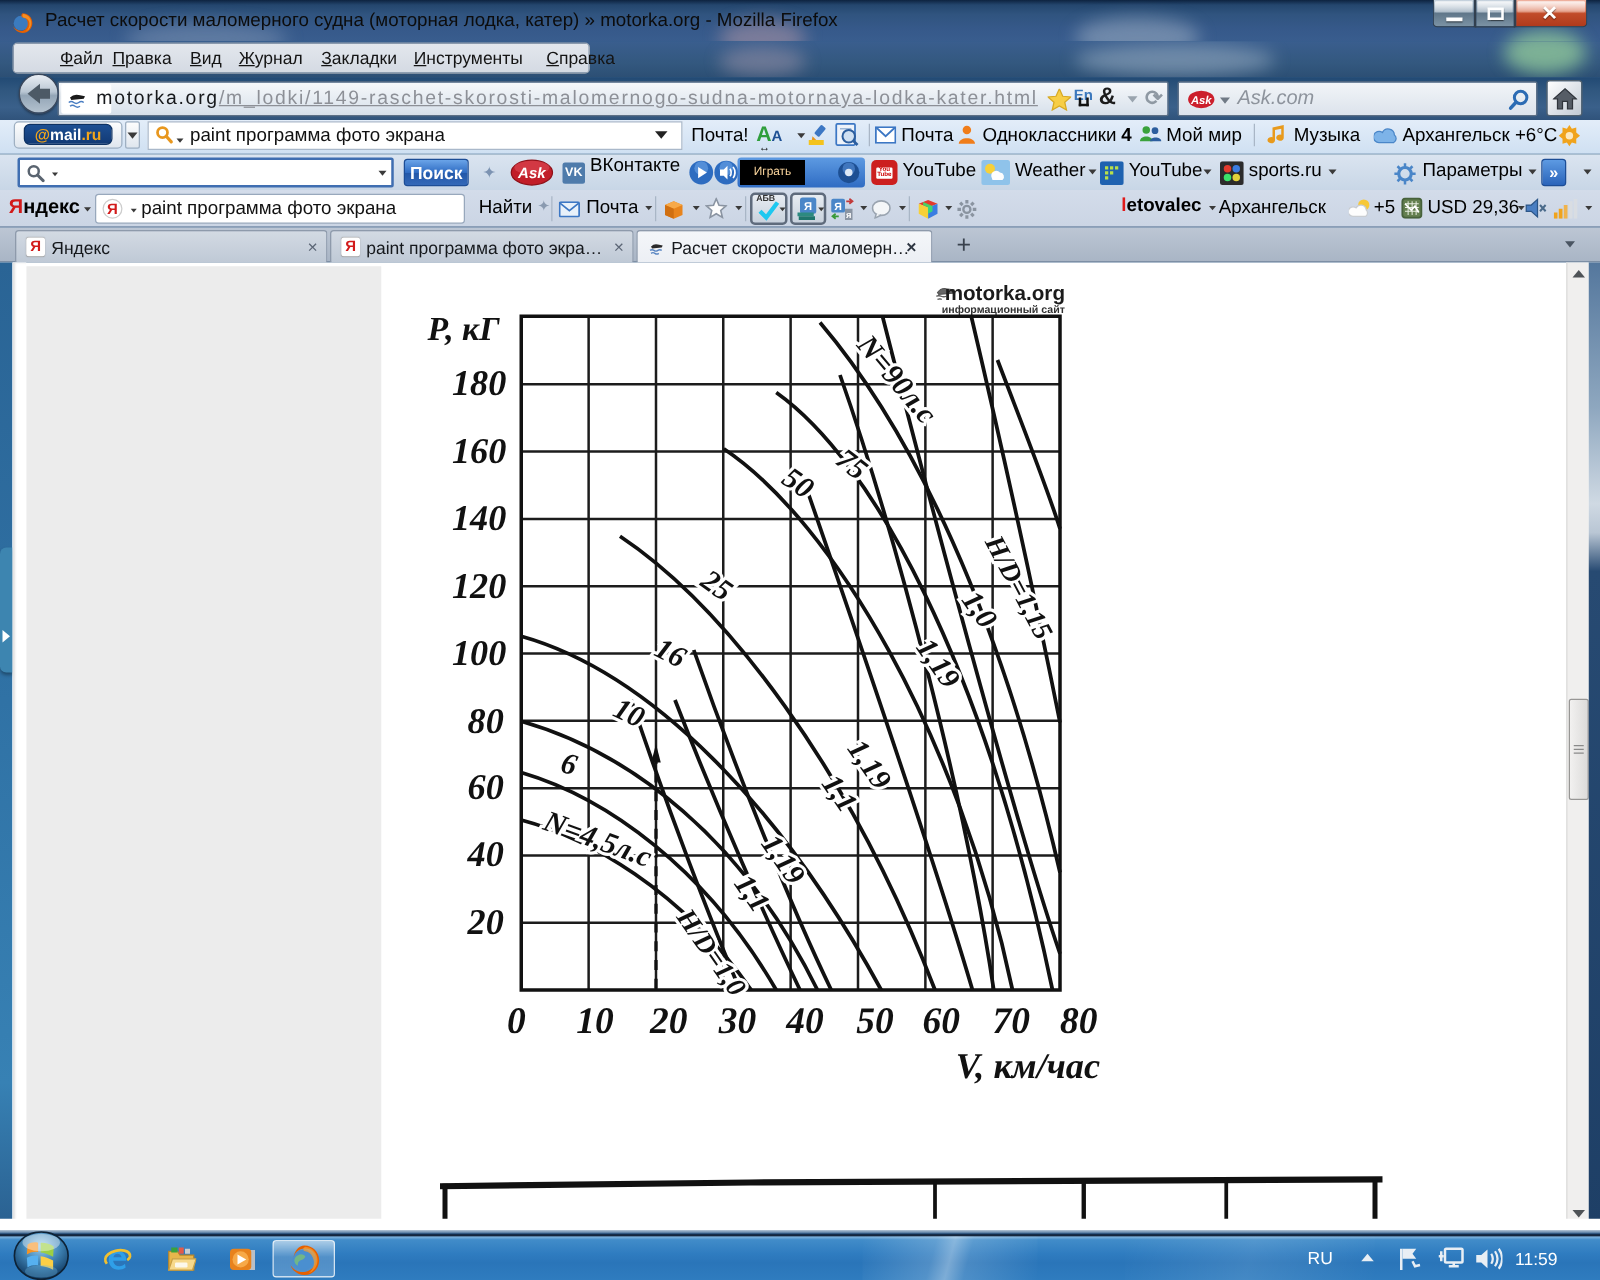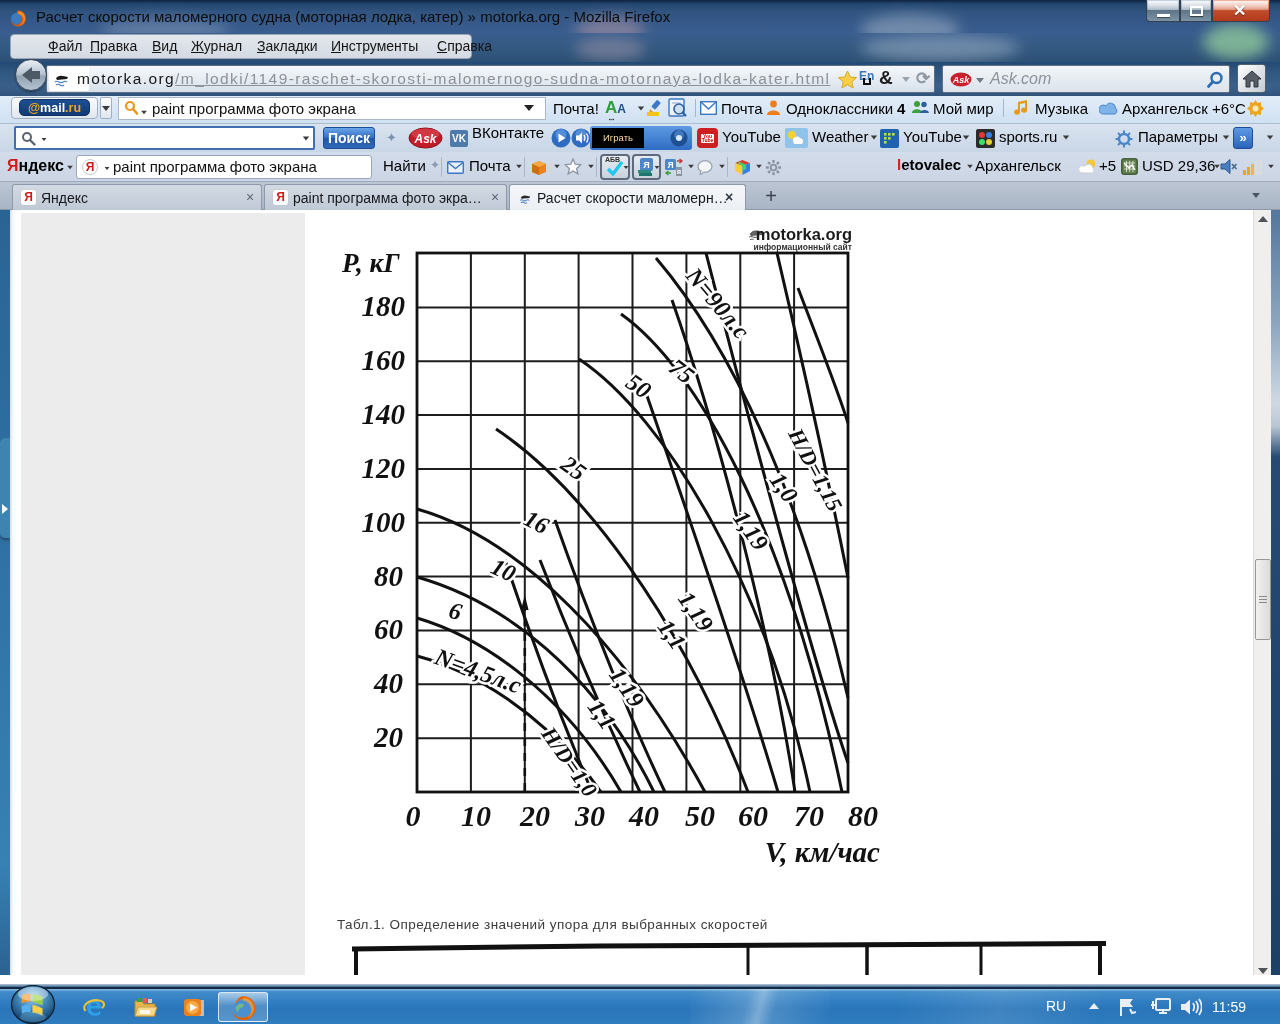--- a/index.html
+++ b/index.html
@@ -547,21 +547,20 @@
       </g>
     </svg>
     <svg id="tableimg" style="position:absolute;left:350px;top:728px;" width="760" height="40" viewBox="0 0 760 40">
       <path d="M2,11 L250,8 L756,5.5" stroke="#111" stroke-width="5" fill="none"></path>
       <line x1="6" y1="9" x2="6" y2="40" stroke="#111" stroke-width="4"></line>
       <line x1="398" y1="7" x2="398" y2="40" stroke="#111" stroke-width="3"></line>
       <line x1="517" y1="6" x2="517" y2="40" stroke="#111" stroke-width="3.5"></line>
       <line x1="631" y1="5" x2="631" y2="40" stroke="#111" stroke-width="3"></line>
       <line x1="750" y1="5" x2="750" y2="40" stroke="#111" stroke-width="4"></line>
     </svg>
-    <div id="tabl1">Табл.1. Определение значений упора для выбранных скоростей</div>
     <div id="scrollbar">
       <div class="sbarrow" style="top:6px;border-bottom:6px solid #4f5357;"></div>
       <div id="sbthumb">
           <div style="position:absolute;left:3px;top:36px;width:8px;height:1px;background:#8a8a8a;"></div>
           <div style="position:absolute;left:3px;top:39px;width:8px;height:1px;background:#8a8a8a;"></div>
           <div style="position:absolute;left:3px;top:42px;width:8px;height:1px;background:#8a8a8a;"></div>
         </div>
       <div class="sbarrow" style="top:758px;border-top:6px solid #4f5357;"></div>
     </div>
     <div id="rborder"></div>

